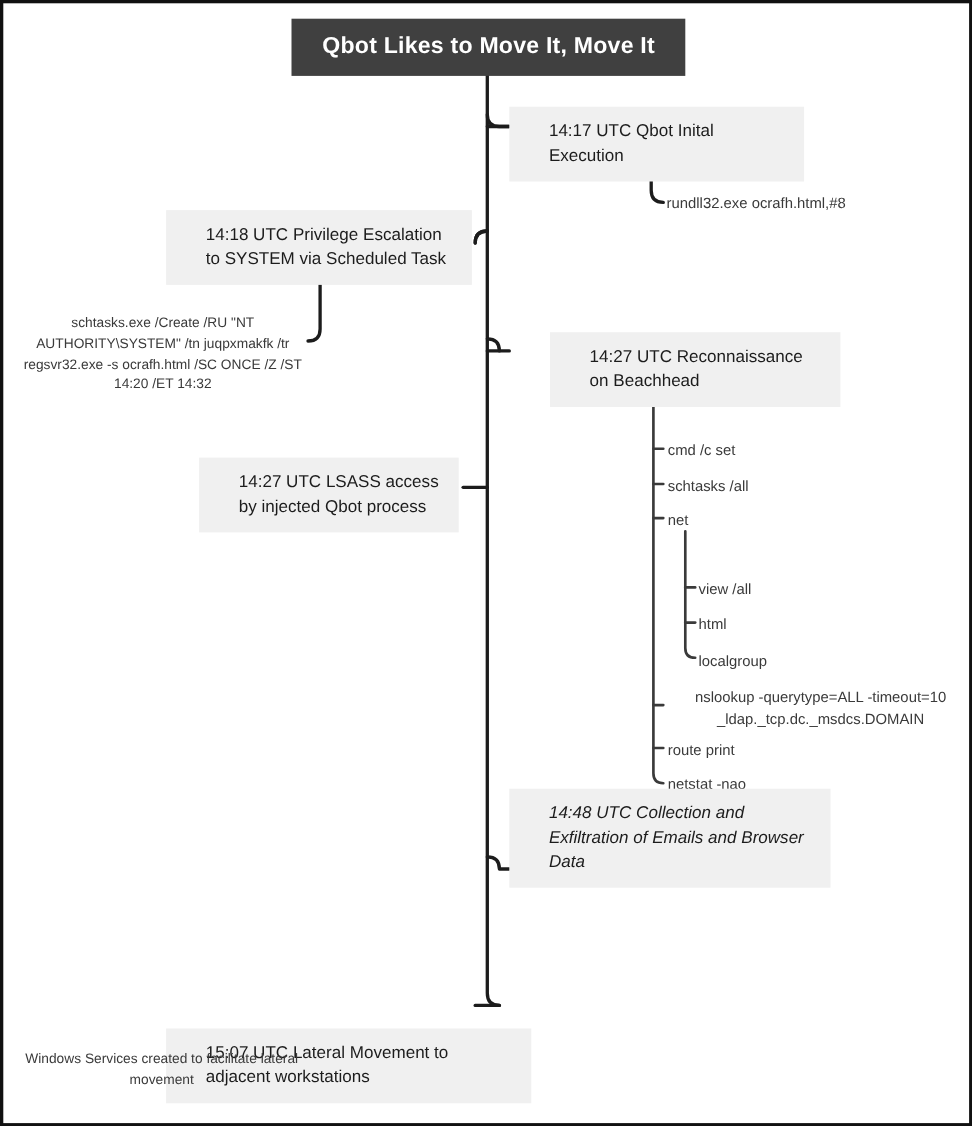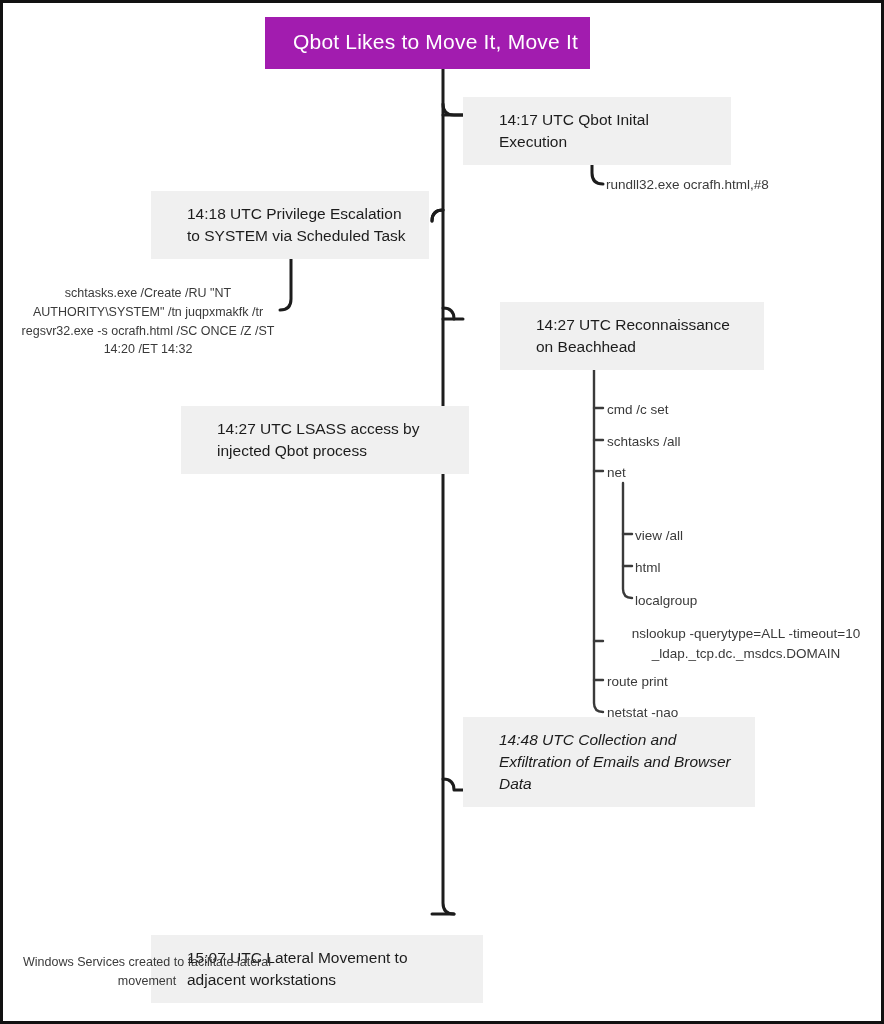--- a/index.html
+++ b/index.html
@@ -33,26 +33,26 @@
     top: 0;
     width: 878px;
     height: 1018px;
     pointer-events: none;
   }
   .node {
     position: absolute;
     box-sizing: border-box;
   }
   .node-title {
-    background: #a21caf;
+    background: #404040;
     color: #ffffff;
     font-size: 21px;
-    font-weight: normal;
+    font-weight: bold;
     letter-spacing: 0.2px;
-    padding: 13px 12px 15px 28px;
+    padding: 13px 28px 15px 28px;
     text-align: center;
     white-space: nowrap;
   }
   .node-box {
     background: #f0f0f0;
     color: #1c1c1c;
     font-size: 15.5px;
     line-height: 1.42;
     padding: 12px 16px 12px 36px;
     text-align: left;
@@ -147,21 +147,21 @@
     <div class="node leaf-text" style="left:632px; top:555px;">html</div>
 
     <div class="node leaf-text" style="left:632px; top:588px;">localgroup</div>
 
     <div class="node leaf-text wrap" style="left:602px; top:621px; width:282px;">nslookup -querytype=ALL -timeout=10 _ldap._tcp.dc._msdcs.DOMAIN</div>
 
     <div class="node leaf-text" style="left:604px; top:669px;">route print</div>
 
     <div class="node leaf-text" style="left:604px; top:700px;">netstat -nao</div>
 
-    <div class="node node-box" style="left:178px; top:403px; width:288px;">14:27 UTC LSASS access by injected Qbot process</div>
+    <div class="node node-box" style="left:178px; top:413px; width:236px;">14:27 UTC LSASS access by injected Qbot process</div>
 
     <div class="node node-box" style="left:460px; top:714px; width:292px;font-style:italic;">14:48 UTC Collection and Exfiltration of Emails and Browser Data</div>
 
     <div class="node node-box" style="left:148px; top:884px; width:332px;margin-top:48px;">15:07 UTC Lateral Movement to adjacent workstations</div>
 
     <div class="node leaf-text wrap tiny" style="left:8px; top:950px; width:272px;">Windows Services created to facilitate lateral movement</div>
 
   </div>
 </div>
 

